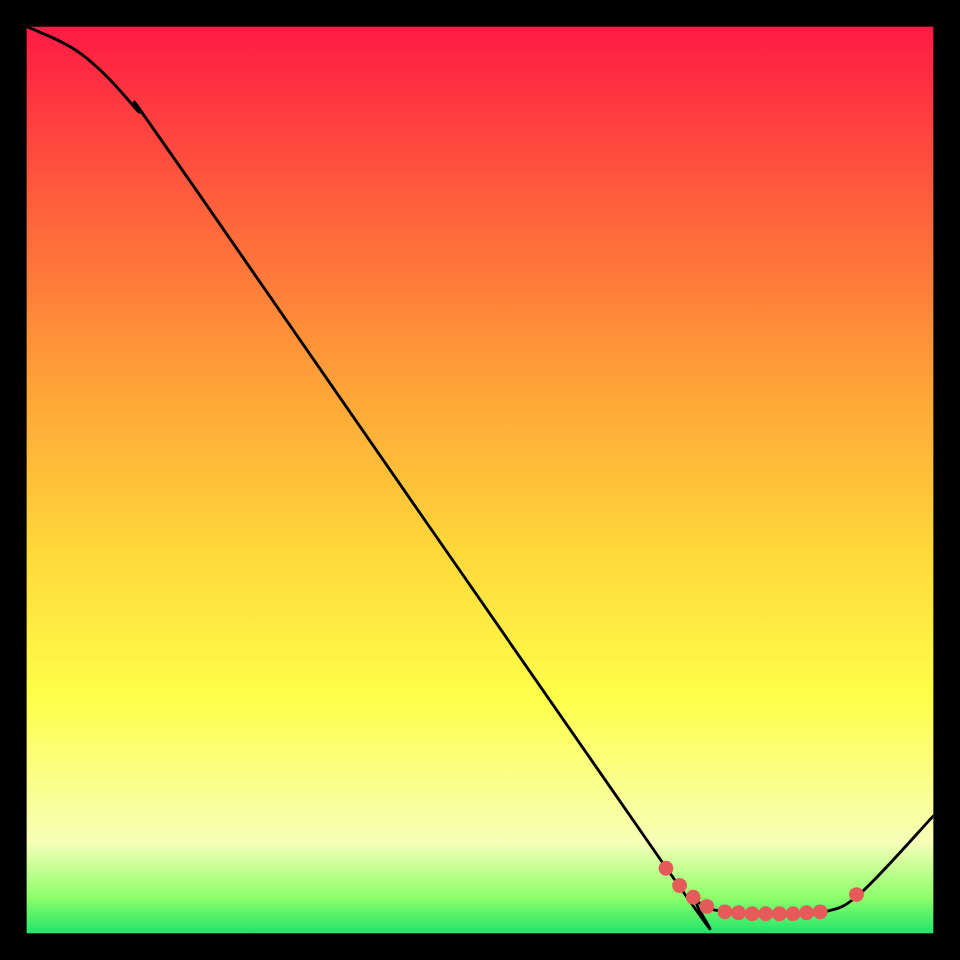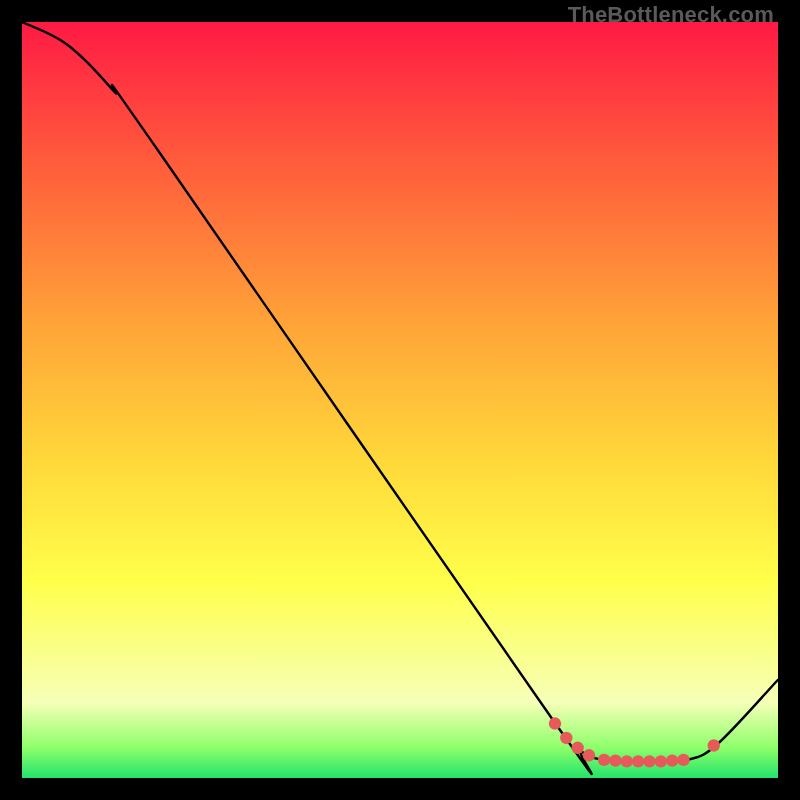--- a/index.html
+++ b/index.html
@@ -31,21 +31,20 @@
     font-weight: 600;
     color: #5a5a5a;
     letter-spacing: 0.2px;
   }
   svg { display: block; }
 </style>
 </head>
 <body>
 
 <div class="frame">
-  <div class="watermark">TheBottleneck.com</div>
   <div class="plot-wrap">
     <svg id="plot-svg" viewBox="0 0 756 756" width="756" height="756" preserveAspectRatio="none">
       <defs>
         <linearGradient id="heat" x1="0" y1="0" x2="0" y2="1">
           <stop id="g0" offset="0%" stop-color="#ff1a44"></stop>
           <stop id="g1" offset="18%" stop-color="#ff5a3c"></stop>
           <stop id="g2" offset="40%" stop-color="#ffa438"></stop>
           <stop id="g3" offset="58%" stop-color="#ffd83a"></stop>
           <stop id="g4" offset="74%" stop-color="#ffff4a"></stop>
           <stop id="g5" offset="90%" stop-color="#f6ffb8"></stop>

